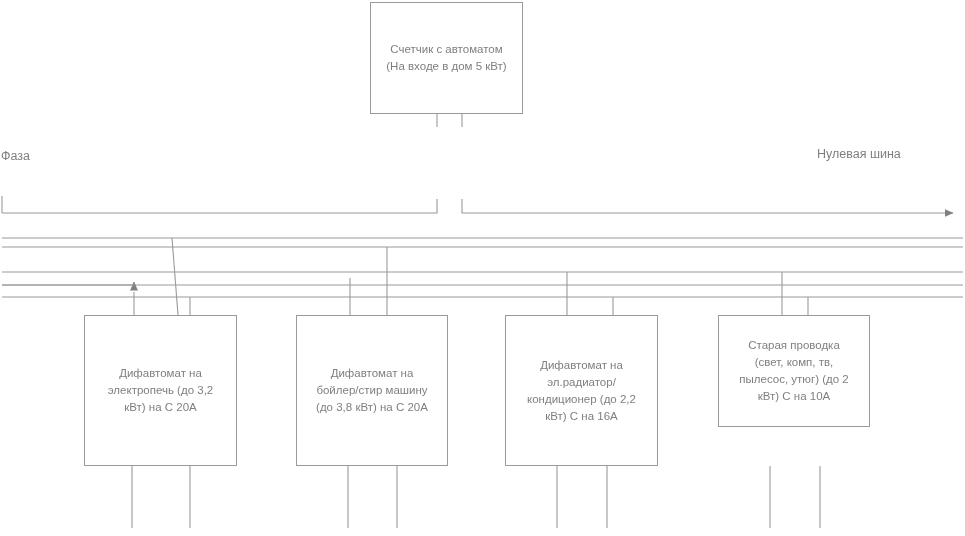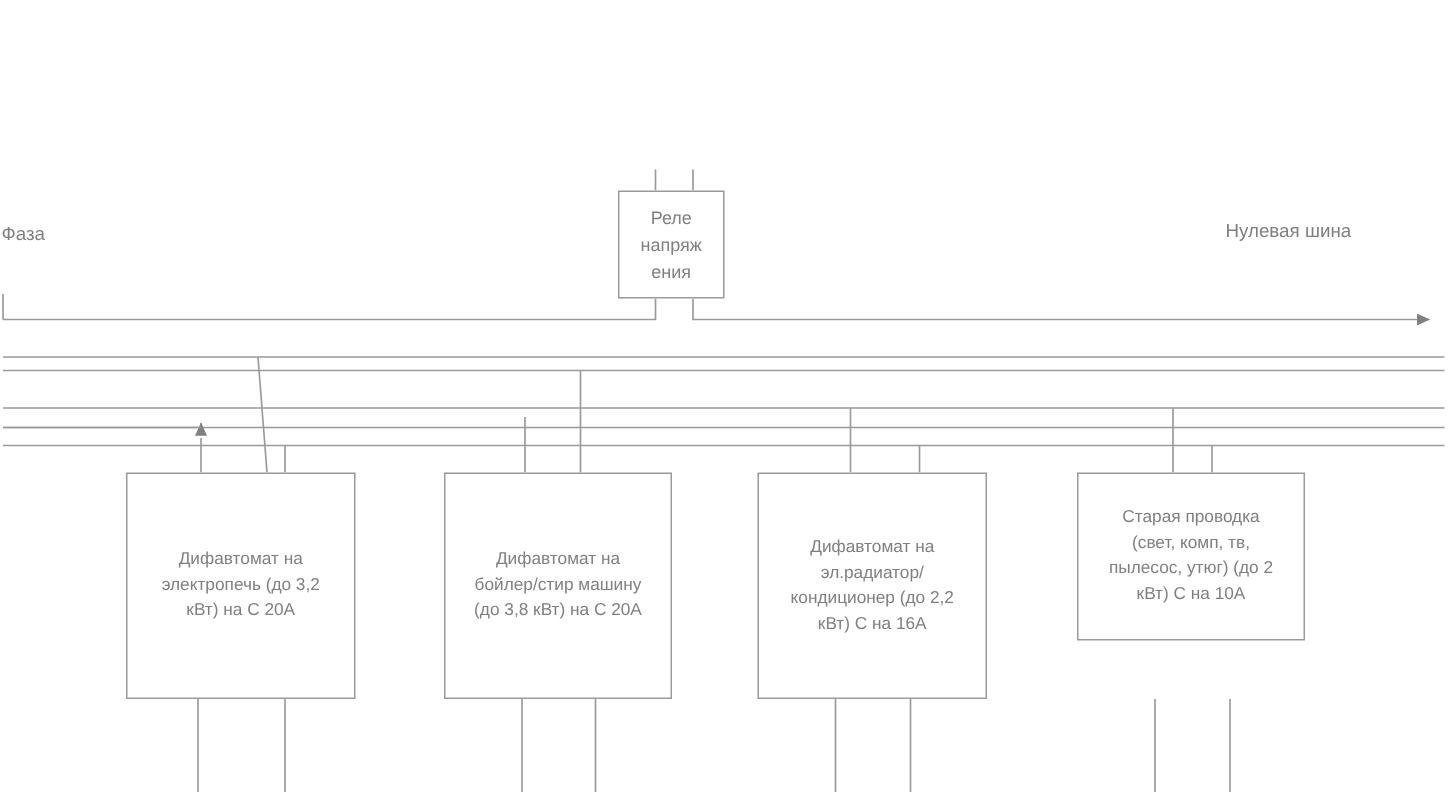--- a/index.html
+++ b/index.html
@@ -113,26 +113,25 @@
       <path d="M397,466 L397,528"></path>
 
       <path d="M557,466 L557,528"></path>
       <path d="M607,466 L607,528"></path>
 
       <path d="M770,466 L770,528"></path>
       <path d="M820,466 L820,528"></path>
     </g>
   </svg>
 
+  <div class="node-box" id="meter-box">
+    <div class="node-text">Счетчик с автоматом
+(На входе в дом 5 кВт)</div>
+  </div>
 
-  <div class="node-box" id="relay-box">
-    <div class="node-text">Реле
-напряж
-ения</div>
-  </div>
 
   <div class="node-box" id="breaker-box-1">
     <div class="node-text">Дифавтомат на
 электропечь (до 3,2
 кВт) на С 20А</div>
   </div>
 
   <div class="node-box" id="breaker-box-2">
     <div class="node-text">Дифавтомат на
 бойлер/стир машину

